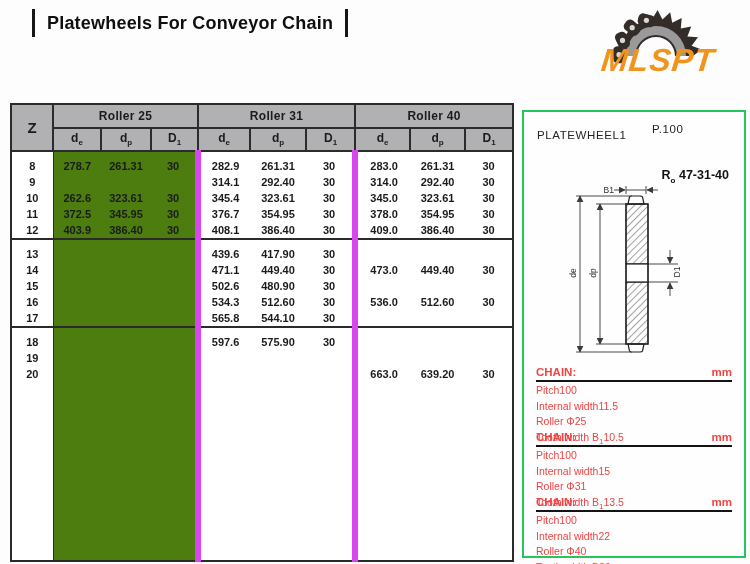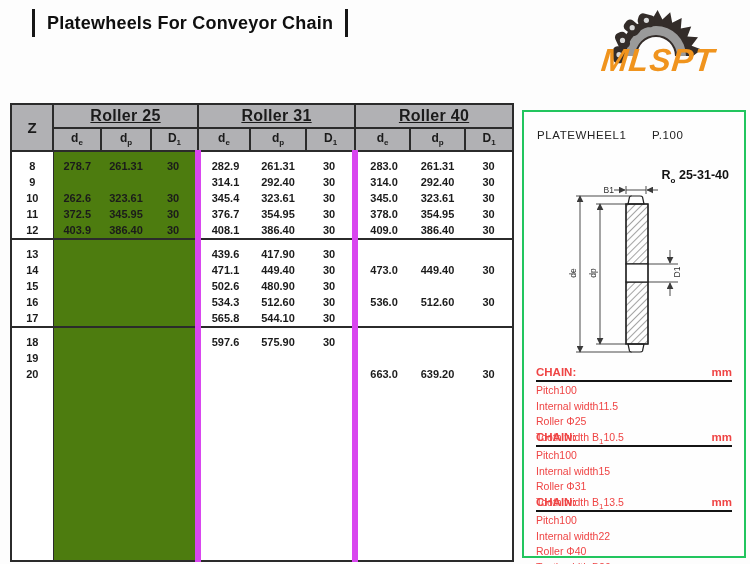--- a/index.html
+++ b/index.html
@@ -20,37 +20,37 @@
     position:absolute; left:0; top:40px; width:100%; text-align:center;
     font-style:italic; font-weight:700; font-size:32px; letter-spacing:1px;
     color:#F0941E; transform:skewX(-6deg);
   }
 
   
   table.spec { position:absolute; left:10px; top:103px; width:502px;
     border-collapse:collapse; table-layout:fixed; border:2px solid #2b2b2b; }
   table.spec th, table.spec td { padding:0; text-align:center; color:#1b1b1b; }
   thead th { background:#b1b1b4; border:2px solid #2b2b2b; font-weight:700; }
-  th.ghead { font-size:16px; height:22px; letter-spacing:.3px;text-decoration:underline; }
+  th.ghead { font-size:12px; height:22px; letter-spacing:.3px; }
   th.zhead { font-size:15px; }
   th.sub   { font-size:12px; height:21px; }
   th.sub sub, .p-model sub, .chain sub { font-size:8px; }
   tbody td { font-size:11px; font-weight:700; height:16px; background:#fff; }
   tbody td.shade { background:#4d7c0f;margin-left:8px; }
   tbody td.gstart { border-left:6px solid #d946ef; }
   tbody td.zc { border-right:1px solid #2b2b2b; }
   tr.grp-top td { border-top:2px solid #2b2b2b; }
   tr.grp-first td { padding-top:6px; }
   tr.filler td { height:178px; }
 
   
   .panel { position:absolute; left:522px; top:110px; width:220px; height:444px;
     border:2px solid #22c55e; background:#fefefe; }
   .p-product { position:absolute; left:13px; top:17px; font-size:11.5px; color:#242424; letter-spacing:.6px; }
-  .p-page    { position:absolute; left:106px; top:17px; font-size:11.5px; color:#242424; letter-spacing:.6px;padding-left:22px; }
+  .p-page    { position:absolute; left:106px; top:11px; font-size:11.5px; color:#242424; letter-spacing:.6px;padding-left:22px; }
   .p-model   { position:absolute; right:15px; top:56px; font-size:12.5px; font-weight:700; color:#111; }
   .p-diagram { position:absolute; left:16px; top:74px; }
 
   .chain { position:absolute; left:12px; width:196px; color:#ef4444; }
   .chain .hdr { display:flex; justify-content:space-between; align-items:flex-end;
     font-weight:700; font-size:11.5px; padding-bottom:2px; border-bottom:2px solid #141414; }
   .chain .rows { margin-top:3px; }
   .chain .row { display:flex; justify-content:flex-start; font-size:10.5px; line-height:11.5px; }
 </style>
 </head>
@@ -285,21 +285,21 @@
         <td class="gstart"></td>
         <td class=""></td>
         <td class=""></td>
       </tr>
     </tbody>
 </table>
 
 <aside class="panel">
   <span class="p-product">PLATEWHEEL1</span>
   <span class="p-page">P.100</span>
-  <span class="p-model"><span>R</span><sub>o</sub> <span>25-31-40</span></span>
+  <span class="p-model"><span>R</span><sub>o</sub> <span>47-31-40</span></span>
 
   <svg class="p-diagram" width="190" height="176" viewBox="0 0 190 176" aria-hidden="true">
     <defs>
       <pattern id="hatch" width="5" height="5" patternUnits="userSpaceOnUse" patternTransform="rotate(45)">
         <line x1="0" y1="0" x2="0" y2="5" stroke="#4a4a4a" stroke-width="1"></line>
       </pattern>
       <marker id="arr" viewBox="0 0 10 10" refX="9" refY="5" markerWidth="7" markerHeight="7" orient="auto-start-reverse">
         <path d="M0,0 L10,5 L0,10 Z" fill="#3a3a3a"></path>
       </marker>
     </defs>

